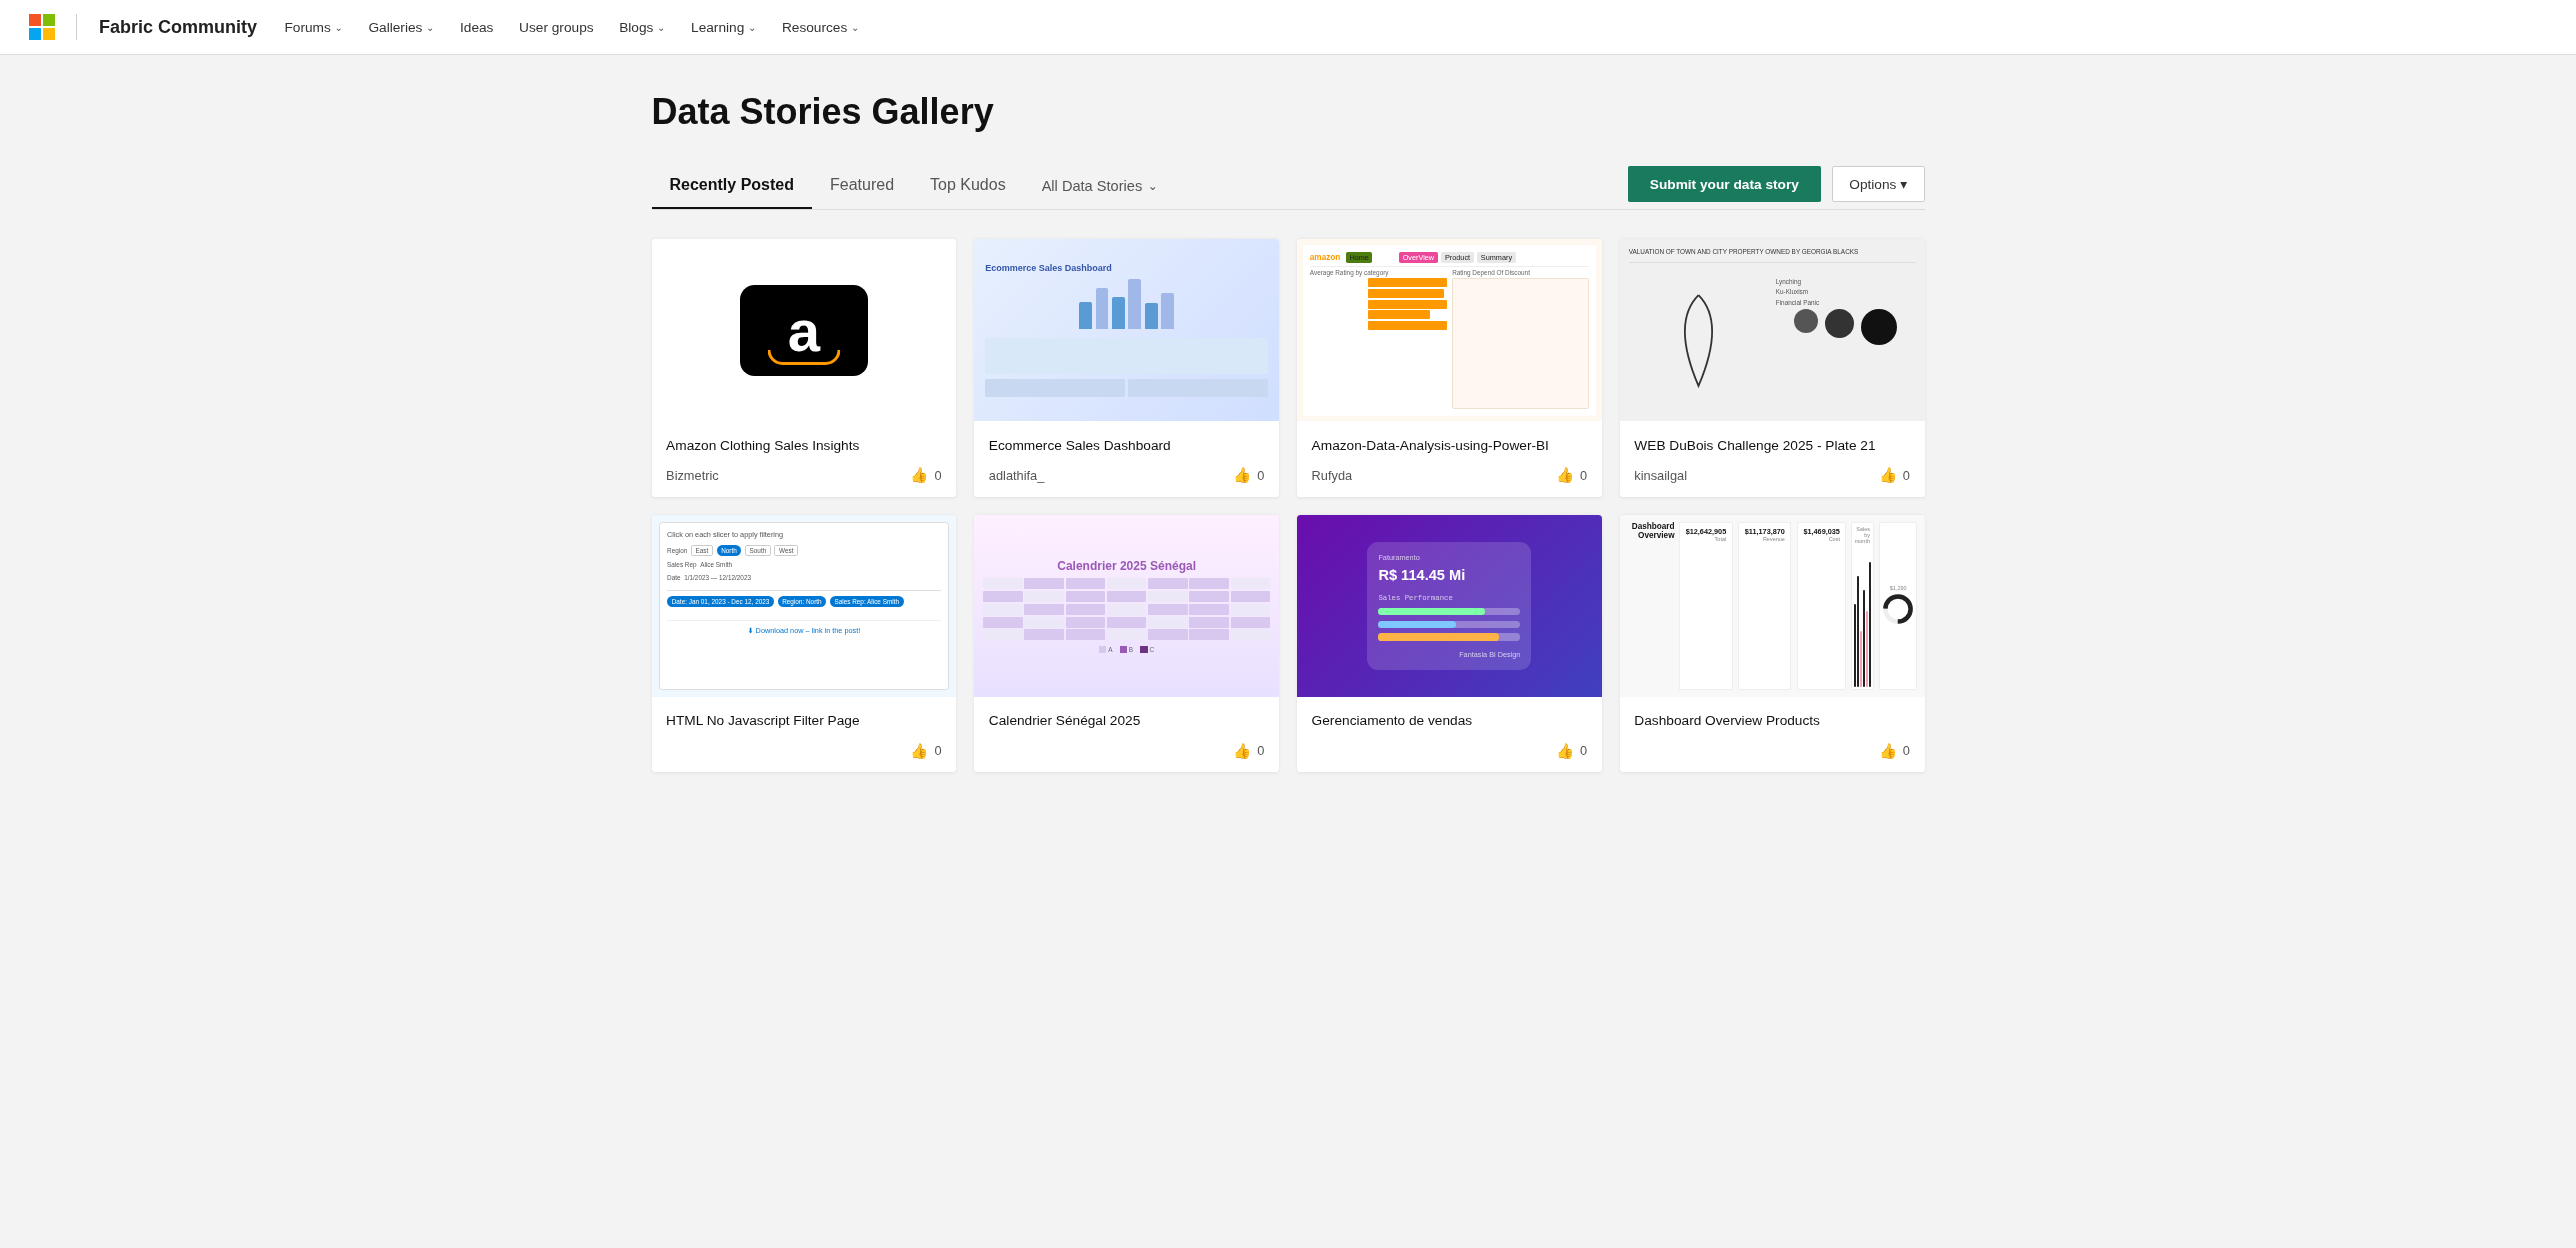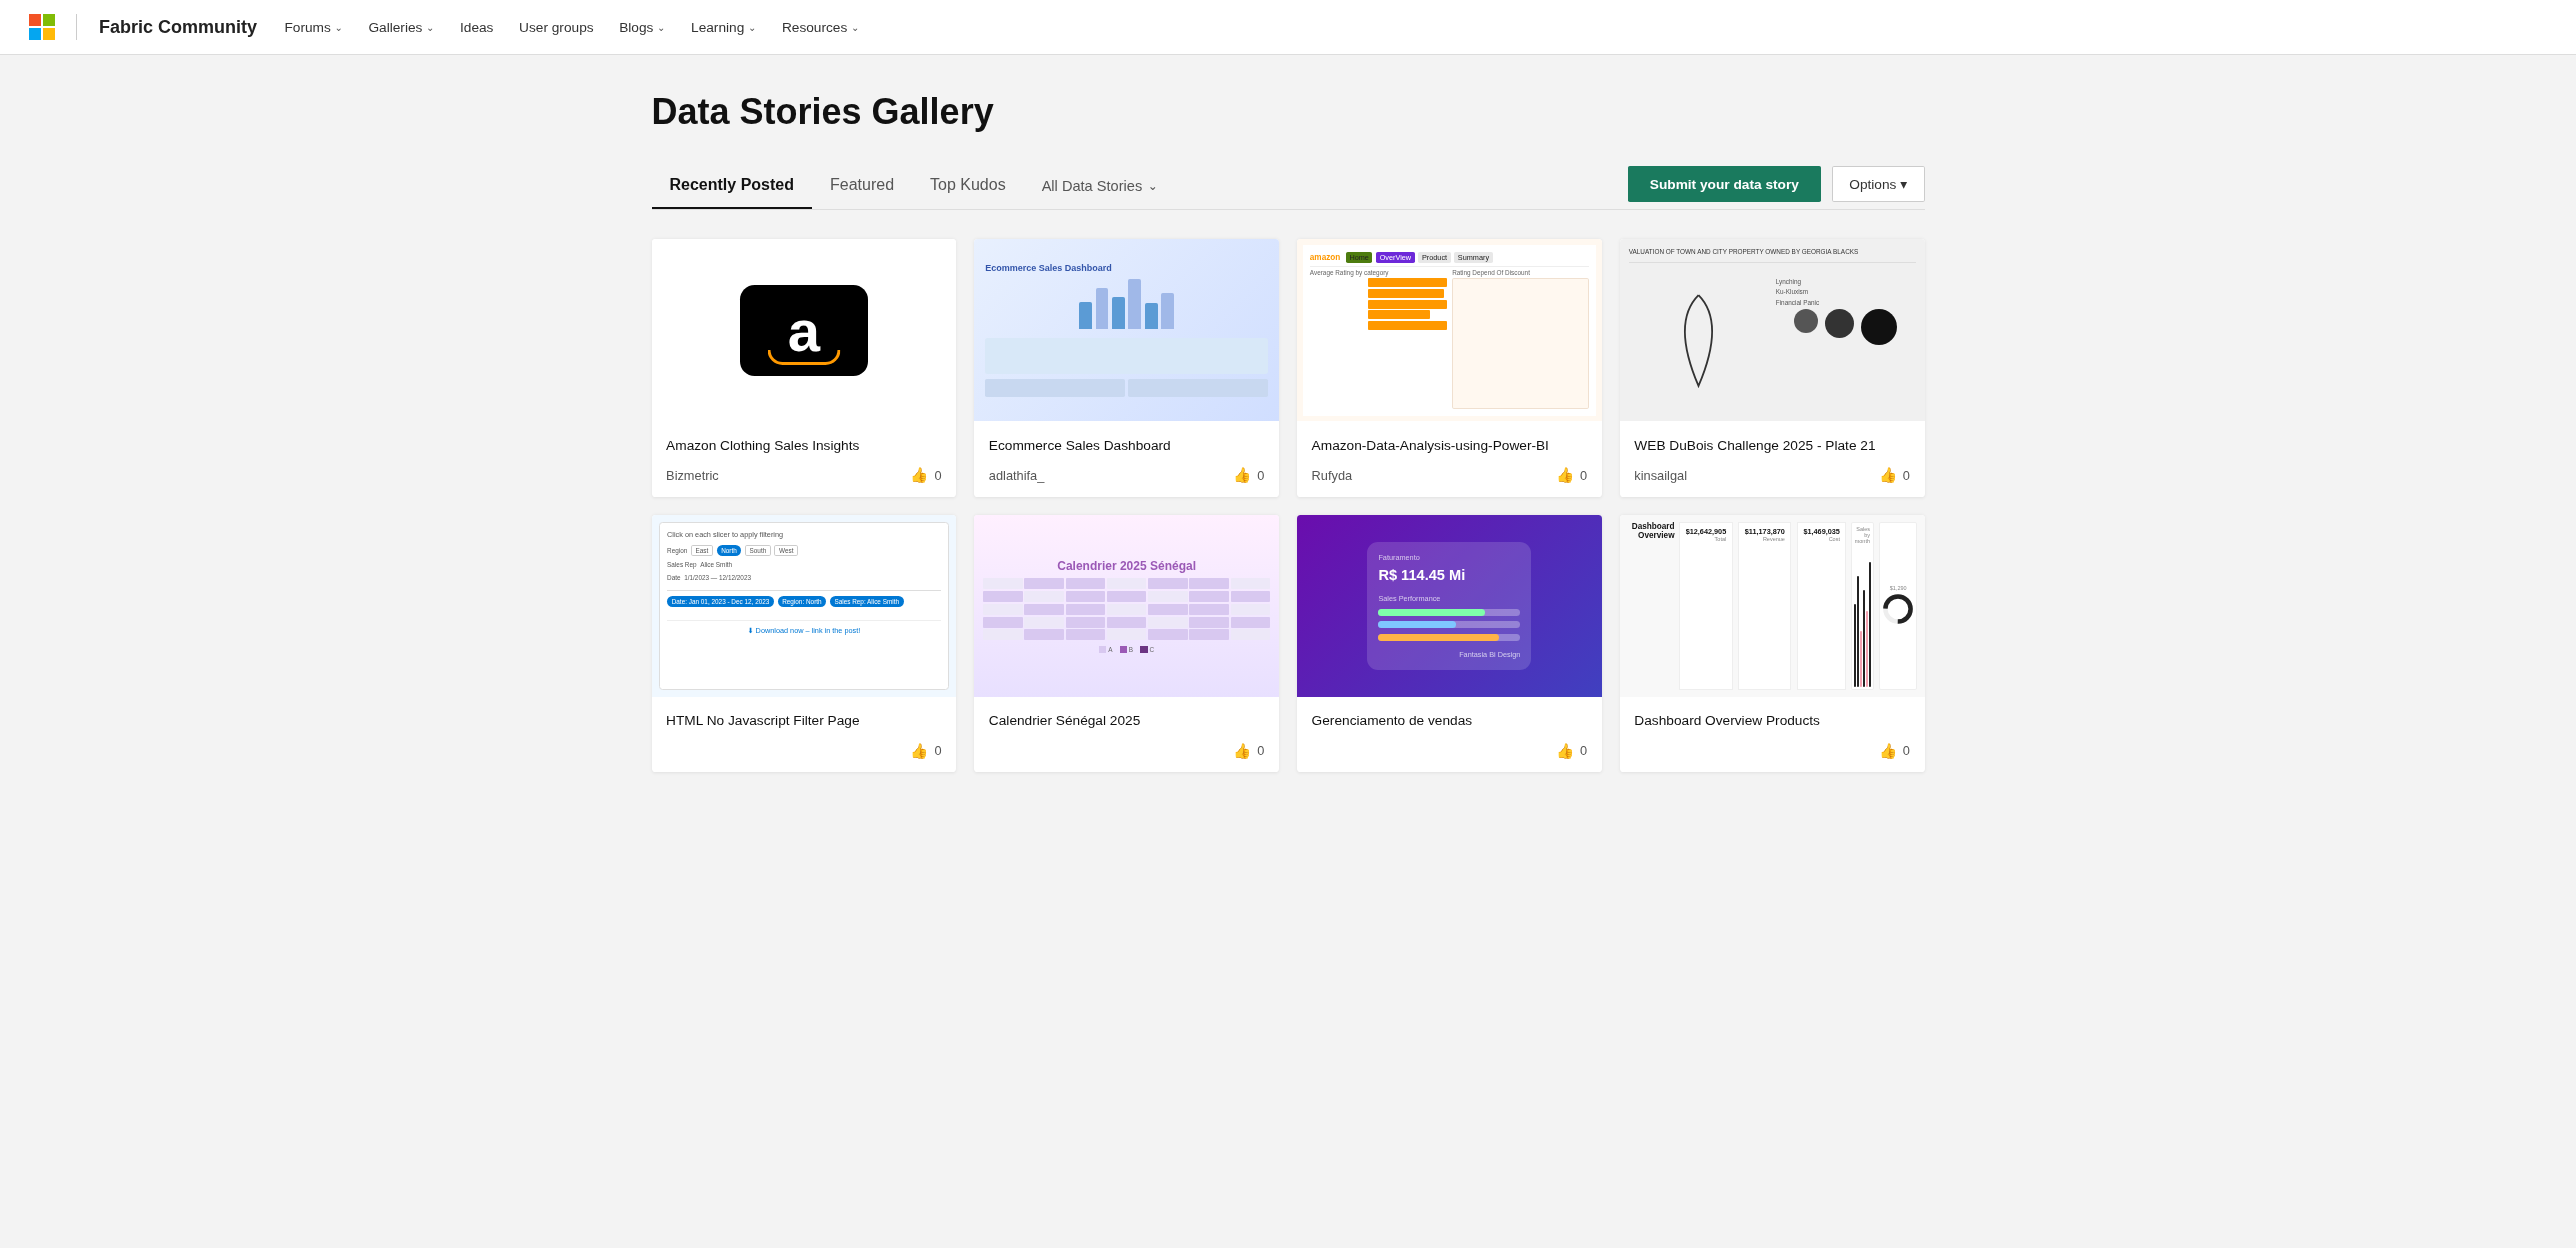--- a/index.html
+++ b/index.html
@@ -341,21 +341,21 @@
       </div>
     </div>
 
     <div class="gallery-card">
       <div class="card-thumb thumb-amazon-analysis">
         <div style="background:#fff;width:100%;height:100%;padding:7.3px;display:flex;flex-direction:column;gap:1.8px;">
           <div style="display:flex;align-items:center;gap:5.5px;border-bottom:0.9px solid #eee;padding-bottom:3.6px;">
             <div style="font-size:8.2px;font-weight:bold;color:#f90;">amazon</div>
             <div style="display:flex;gap:3.6px;font-size:7.3px;">
               <span style="background:#4d7c0f;padding:0.9px 3.6px;border-radius:1.8px;">Home</span>
-              <span style="background:#6d28d9;color:#fff;padding:0.9px 3.6px;border-radius:1.8px;">OverView</span>
+              <span style="background:#ec4899;color:#fff;padding:0.9px 3.6px;border-radius:1.8px;margin-left:23px;">OverView</span>
               <span style="background:#e8e8e8;padding:0.9px 3.6px;border-radius:1.8px;">Product</span>
               <span style="background:#e8e8e8;padding:0.9px 3.6px;border-radius:1.8px;">Summary</span>
             </div>
           </div>
           <div style="display:flex;gap:5.5px;flex:1;">
             <div style="flex:1;display:flex;flex-direction:column;gap:1.8px;">
               <div style="font-size:6.4px;color:#666;">Average Rating by category</div>
               <div class="analysis-row">
                   <div class="analysis-label"></div>
                   <div class="analysis-bar" style="width:70%;"></div>
@@ -528,21 +528,21 @@
           <span>0</span>
         </div>
       </div>
     </div>
 
     <div class="gallery-card">
       <div class="card-thumb thumb-purple">
         <div class="purple-card-mock">
           <div class="purple-label">Faturamento</div>
           <div class="purple-value">R$ 114.45 Mi</div>
-          <div class="purple-label" style="margin-top:5.5px;">Sales Performance</div>
+          <div class="purple-label" style="margin-top:5.5px;font-family:Liberation Mono, monospace;">Sales Performance</div>
           <div class="purple-bar">
               <div class="purple-bar-fill" style="width:75%;"></div>
             </div>
           <div class="purple-bar">
               <div class="purple-bar-fill" style="width:55%;background:#7fc7ff;"></div>
             </div>
           <div class="purple-bar">
               <div class="purple-bar-fill" style="width:85%;background:#ffb347;"></div>
             </div>
           <div style="font-size:7.3px;color:rgba(255,255,255,0.7);margin-top:3.6px;text-align:right;">Fantasia Bi Design</div>

